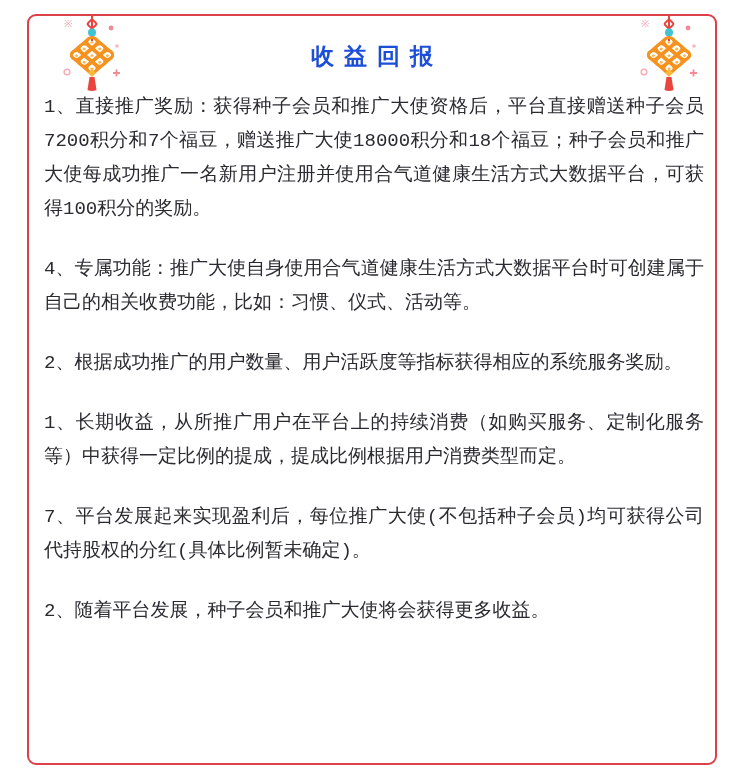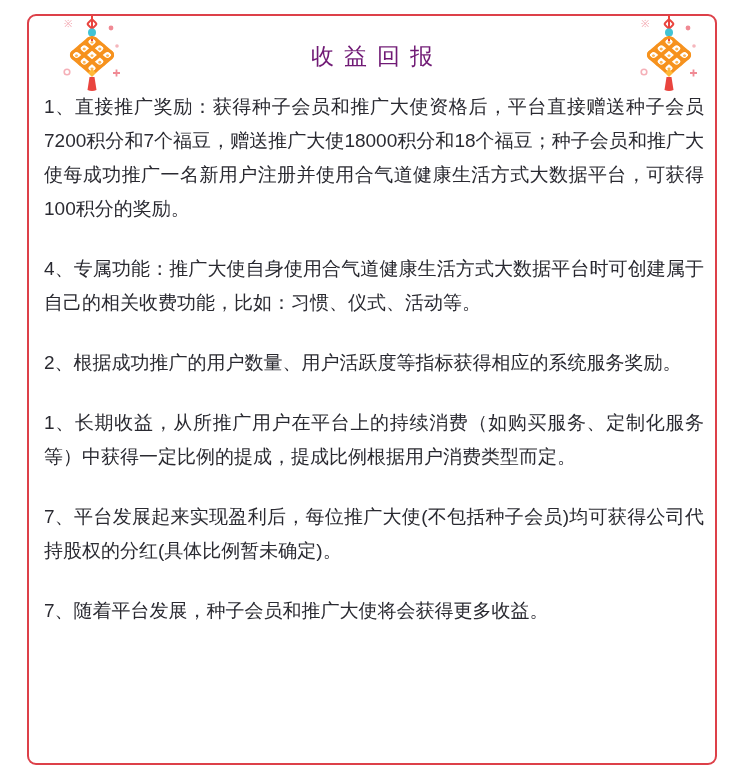--- a/index.html
+++ b/index.html
@@ -26,34 +26,35 @@
     border: 2px solid #dd4049;
     border-radius: 9px;
     box-sizing: content-box;
   }
   .title {
     margin: 0;
     padding-top: 25px;
     text-align: center;
     font-size: 23px;
     line-height: 30px;
-    font-weight: normal;
-    color: #701a75;
+    font-weight: bold;
+    color: #1d4ed8;
     letter-spacing: 10px;
     text-indent: 10px;
   }
   .content {
     padding: 19px 11px 0 15px;
     font-size: 19px;
     line-height: 34px;
     color: #2a2a31;
     text-align: justify;
   }
   .content p {
     margin: 0 0 26px 0;
+    font-family: Liberation Mono, monospace;
   }
   .knot {
     position: absolute;
     top: 15px;
     width: 76px;
     height: 82px;
     pointer-events: none;
   }
   .knot-left  { left: 54px; }
   .knot-right { left: 631px; }
@@ -65,21 +66,21 @@
 
   <div class="card">
     <h1 class="title">收益回报</h1>
 
     <div class="content">
       <p>1、直接推广奖励：获得种子会员和推广大使资格后，平台直接赠送种子会员7200积分和7个福豆，赠送推广大使18000积分和18个福豆；种子会员和推广大使每成功推广一名新用户注册并使用合气道健康生活方式大数据平台，可获得100积分的奖励。</p>
       <p>4、专属功能：推广大使自身使用合气道健康生活方式大数据平台时可创建属于自己的相关收费功能，比如：习惯、仪式、活动等。</p>
       <p>2、根据成功推广的用户数量、用户活跃度等指标获得相应的系统服务奖励。</p>
       <p>1、长期收益，从所推广用户在平台上的持续消费（如购买服务、定制化服务等）中获得一定比例的提成，提成比例根据用户消费类型而定。</p>
       <p>7、平台发展起来实现盈利后，每位推广大使(不包括种子会员)均可获得公司代持股权的分红(具体比例暂未确定)。</p>
-      <p>7、随着平台发展，种子会员和推广大使将会获得更多收益。</p>
+      <p>2、随着平台发展，种子会员和推广大使将会获得更多收益。</p>
     </div>
   </div>
 
   <div class="knot knot-left">
     <svg width="76" height="82" viewBox="0 0 76 82" aria-hidden="true">
 
       <text x="10" y="12" font-size="10" fill="#f3a7b0">※</text>
       <circle cx="57" cy="13" r="2.4" fill="#f08a94"></circle>
       <circle cx="63" cy="31" r="1.8" fill="#f5b6bc"></circle>
       <path d="M59 58 h7 M62.5 54.5 v7" stroke="#f08a94" stroke-width="1.8"></path>

